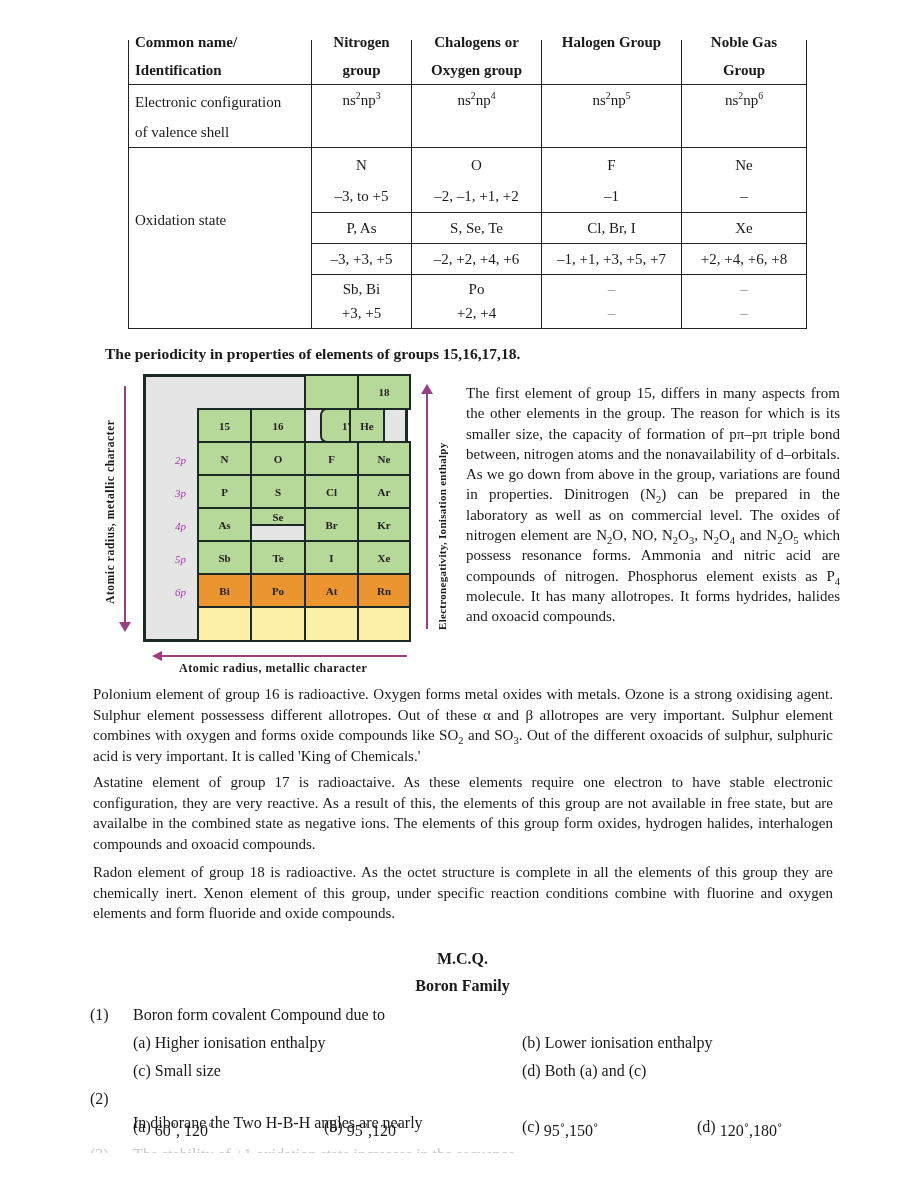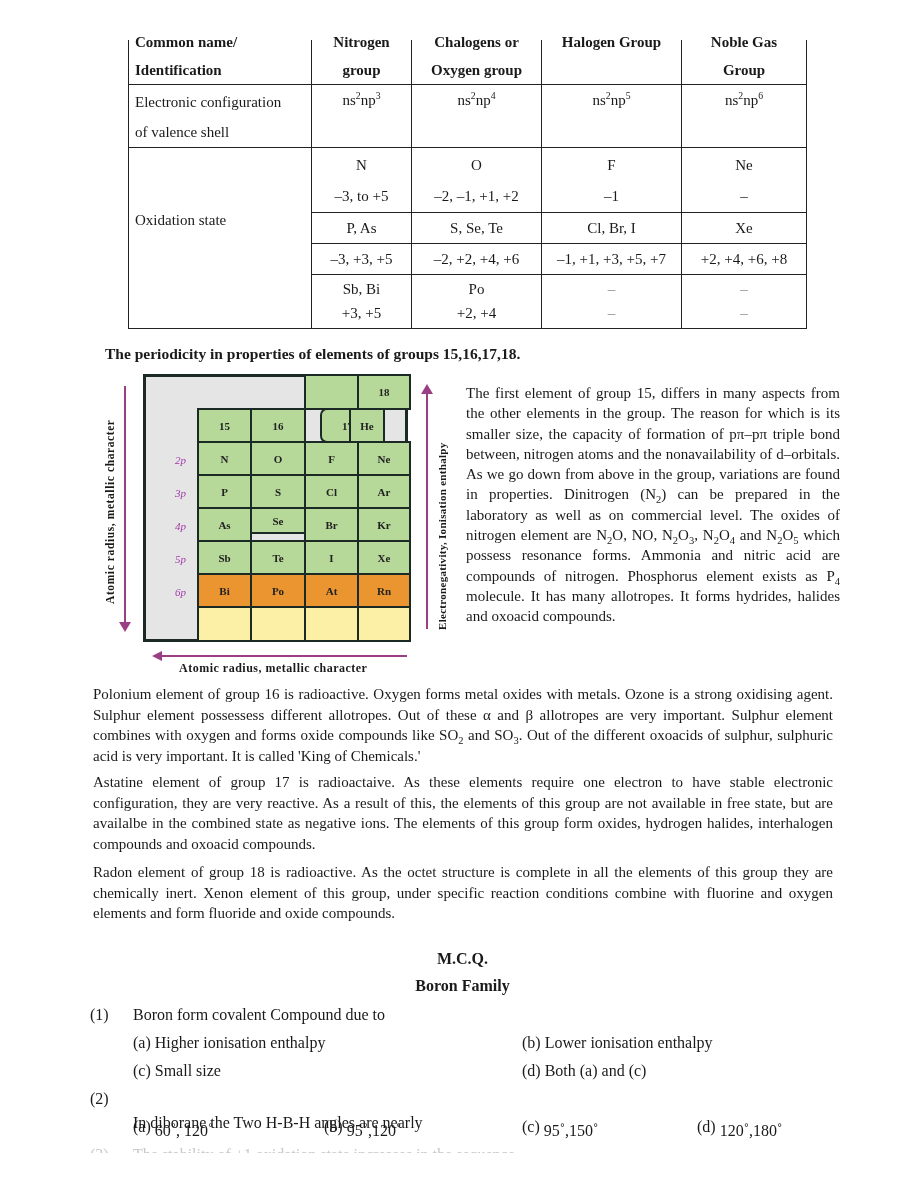--- a/index.html
+++ b/index.html
@@ -182,21 +182,21 @@
   <div class="cell g" style="left:104px; top:64px; width:56px; height:35px;">O</div>
   <div class="cell g" style="left:158px; top:64px; width:55px; height:35px;">F</div>
   <div class="cell g" style="left:211px; top:64px; width:54px; height:35px;">Ne</div>
 
   <div class="cell g" style="left:51px; top:97px; width:55px; height:35px;">P</div>
   <div class="cell g" style="left:104px; top:97px; width:56px; height:35px;">S</div>
   <div class="cell g" style="left:158px; top:97px; width:55px; height:35px;">Cl</div>
   <div class="cell g" style="left:211px; top:97px; width:54px; height:35px;">Ar</div>
 
   <div class="cell g" style="left:51px; top:130px; width:55px; height:35px;">As</div>
-  <div class="cell g" style="left:104px; top:130px; width:56px; height:27px;">Se</div>
+  <div class="cell g" style="left:104px; top:130px; width:56px; height:19px;">Se</div>
   <div class="cell g" style="left:158px; top:130px; width:55px; height:35px;">Br</div>
   <div class="cell g" style="left:211px; top:130px; width:54px; height:35px;">Kr</div>
 
   <div class="cell g" style="left:51px; top:163px; width:55px; height:35px;">Sb</div>
   <div class="cell g" style="left:104px; top:163px; width:56px; height:35px;">Te</div>
   <div class="cell g" style="left:158px; top:163px; width:55px; height:35px;">I</div>
   <div class="cell g" style="left:211px; top:163px; width:54px; height:35px;">Xe</div>
 
   <div class="cell o" style="left:51px; top:196px; width:55px; height:35px;">Bi</div>
   <div class="cell o" style="left:104px; top:196px; width:56px; height:35px;">Po</div>

